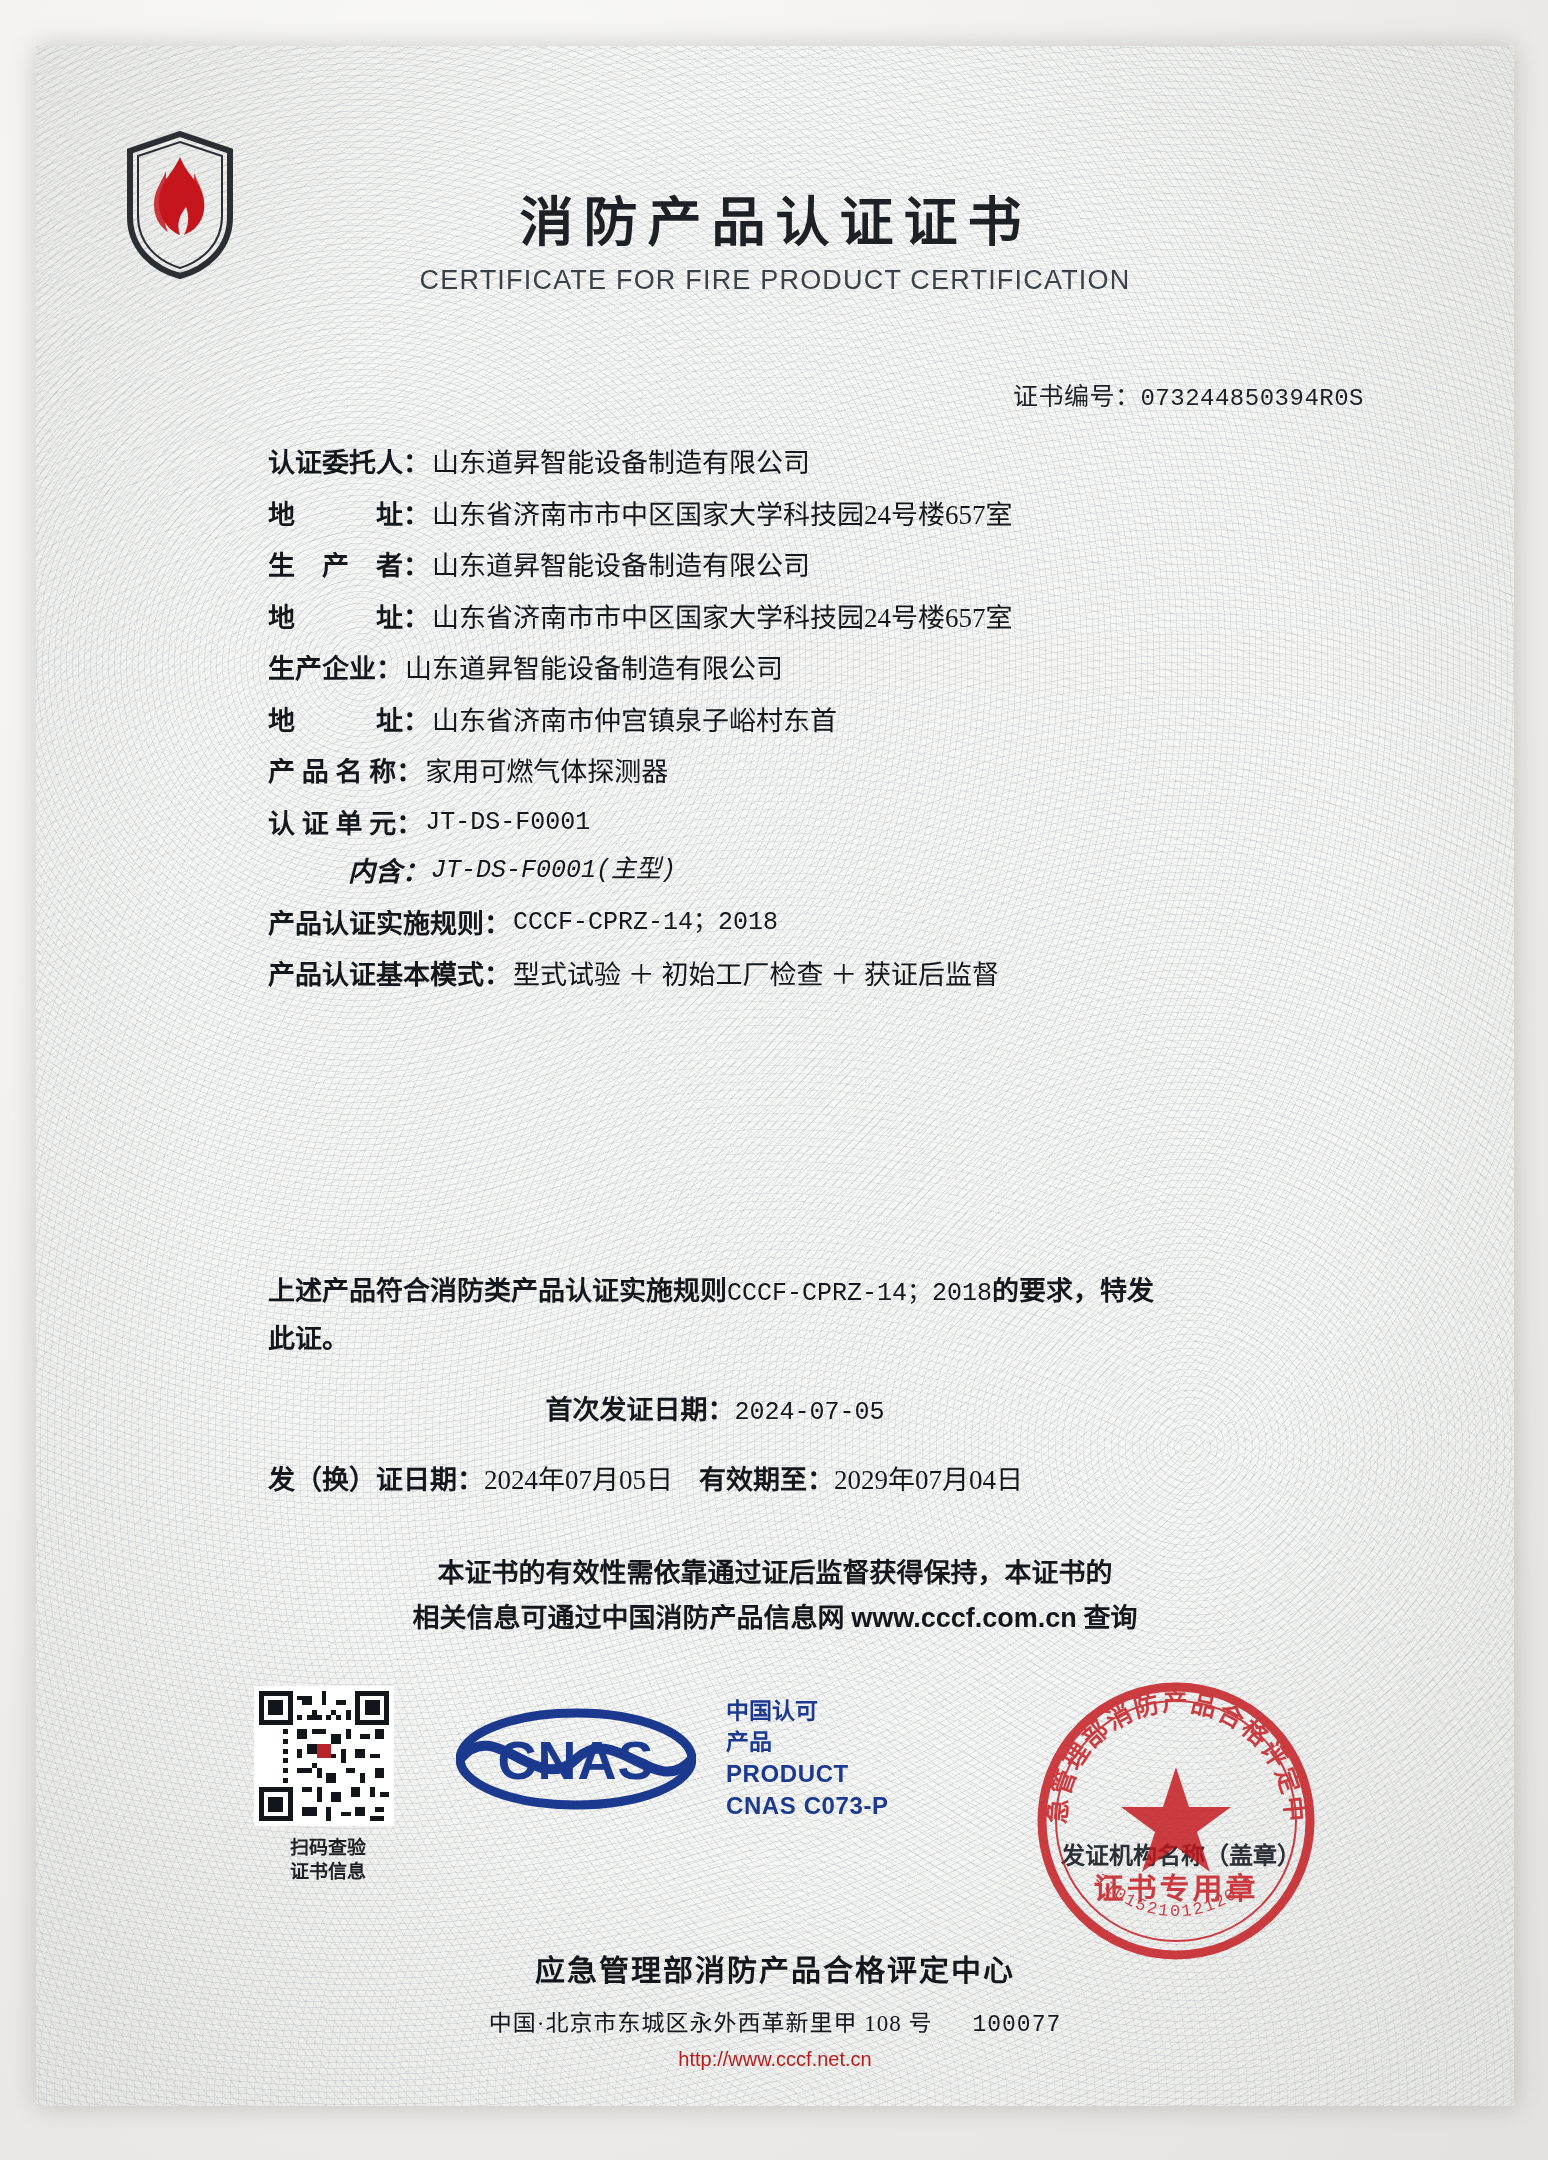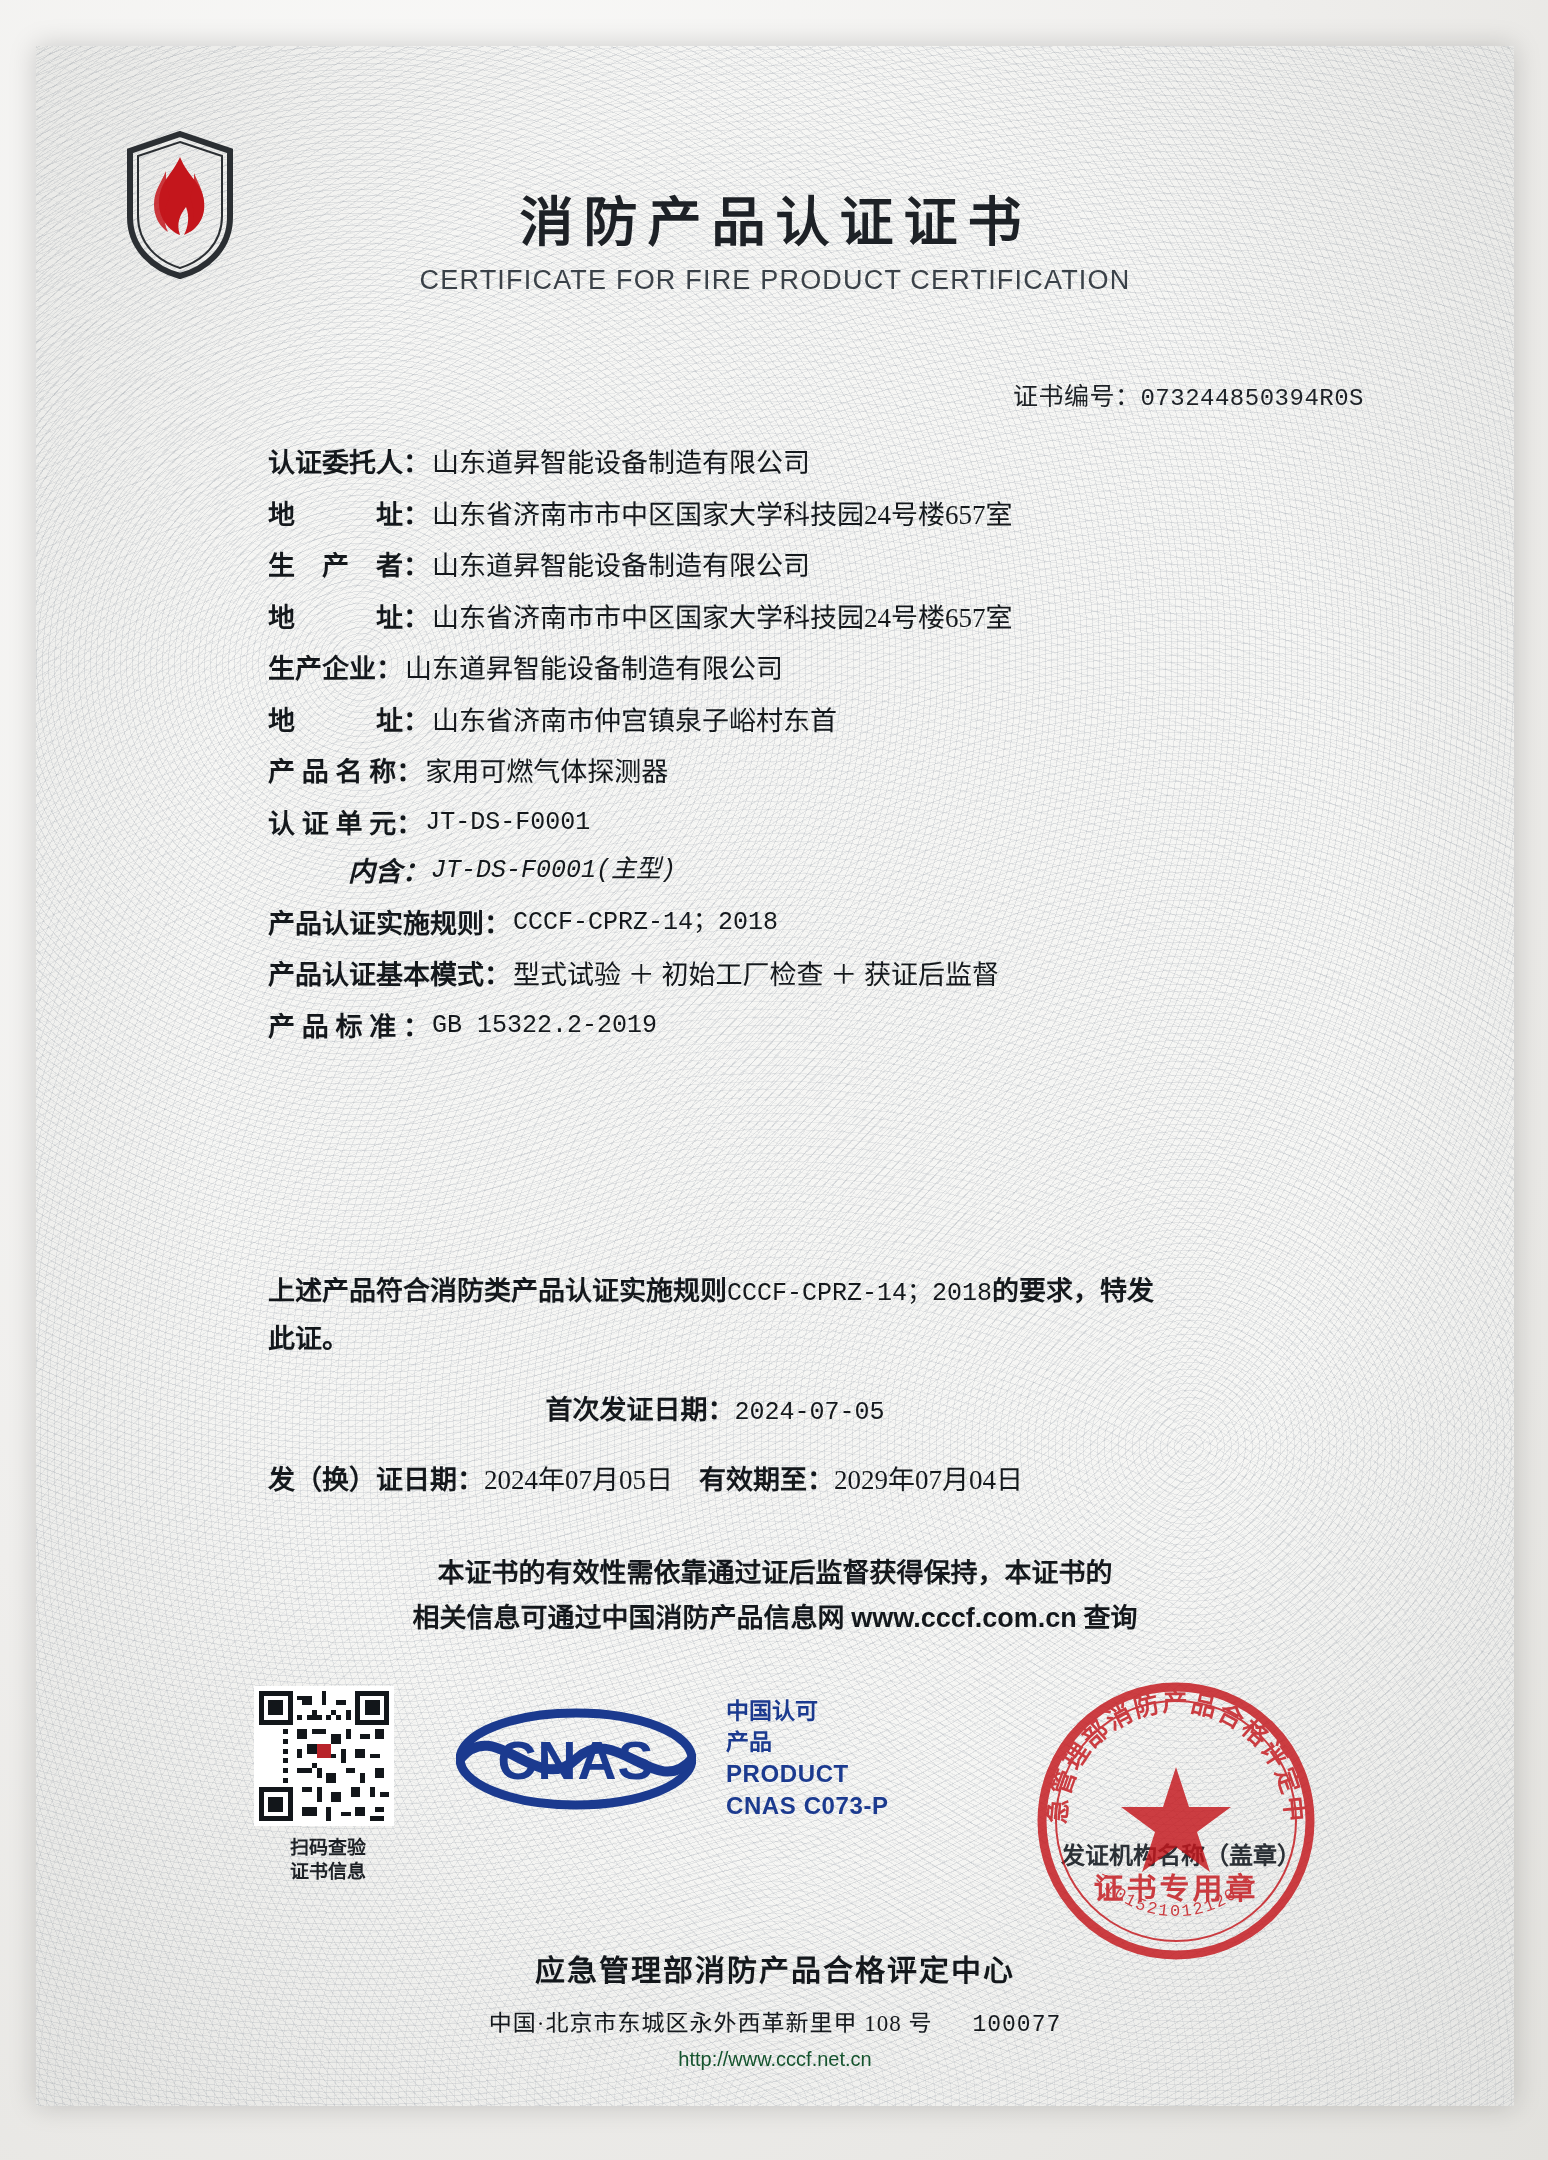--- a/index.html
+++ b/index.html
@@ -141,21 +141,21 @@
   .stamp{
     position:absolute;left:990px;top:1625px;width:300px;height:300px;
   }
 
   .footer{
     position:absolute;left:0;right:0;top:1900px;text-align:center;
   }
   .footer .f1{font-size:30px;font-weight:700;color:#14181c;letter-spacing:2px;}
   .footer .f2{font-size:23px;color:#14181c;margin-top:14px;letter-spacing:1px;}
   .footer .f2 .zip{margin-left:40px;font-family:"Liberation Mono", monospace;}
-  .footer .f3{font-size:20px;color:#14532d;margin-top:10px;font-family:"Liberation Sans", sans-serif;}
+  .footer .f3{font-size:20px;color:#b91c1c;margin-top:10px;font-family:"Liberation Sans", sans-serif;}
 </style>
 </head>
 <body>
 
 <div class="page">
   <div class="sheet">
     <div class="guilloche"></div>
     <div class="vignette"></div>
 
     <div class="content">
@@ -227,24 +227,20 @@
         <div class="row mono">
           <span class="lbl">产品认证实施规则：</span>
           <span class="val">CCCF-CPRZ-14；2018</span>
         </div>
 
         <div class="row">
           <span class="lbl">产品认证基本模式：</span>
           <span class="val">型式试验 ＋ 初始工厂检查 ＋ 获证后监督</span>
         </div>
 
-        <div class="row mono">
-          <span class="lbl">产 品 标 准 ：</span>
-          <span class="val">GB 15322.2-2019</span>
-        </div>
 
       </div>
 
       <div class="para">
         <span>上述产品符合消防类产品认证实施规则</span><span class="norm">CCCF-CPRZ-14；2018</span><span>的要求，特发</span><br>
         <span>此证。</span>
       </div>
 
       <div class="firstdate">
         <span>首次发证日期：</span><span class="val">2024-07-05</span>

